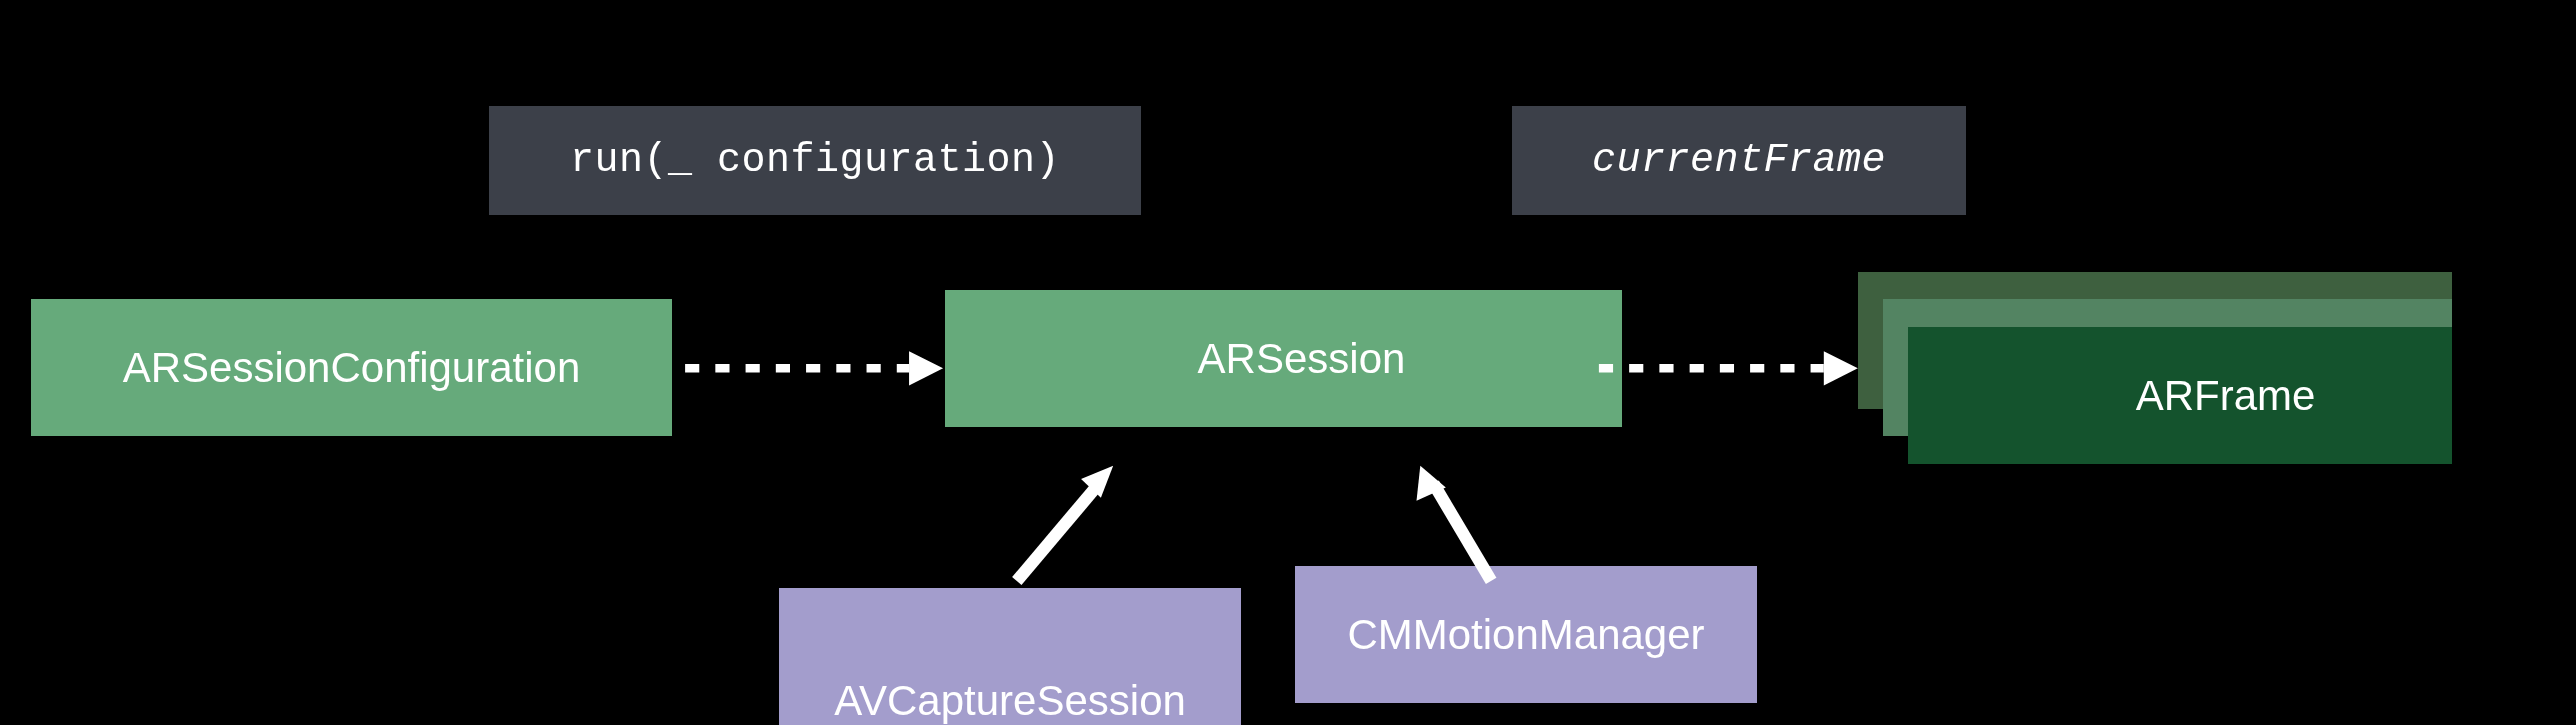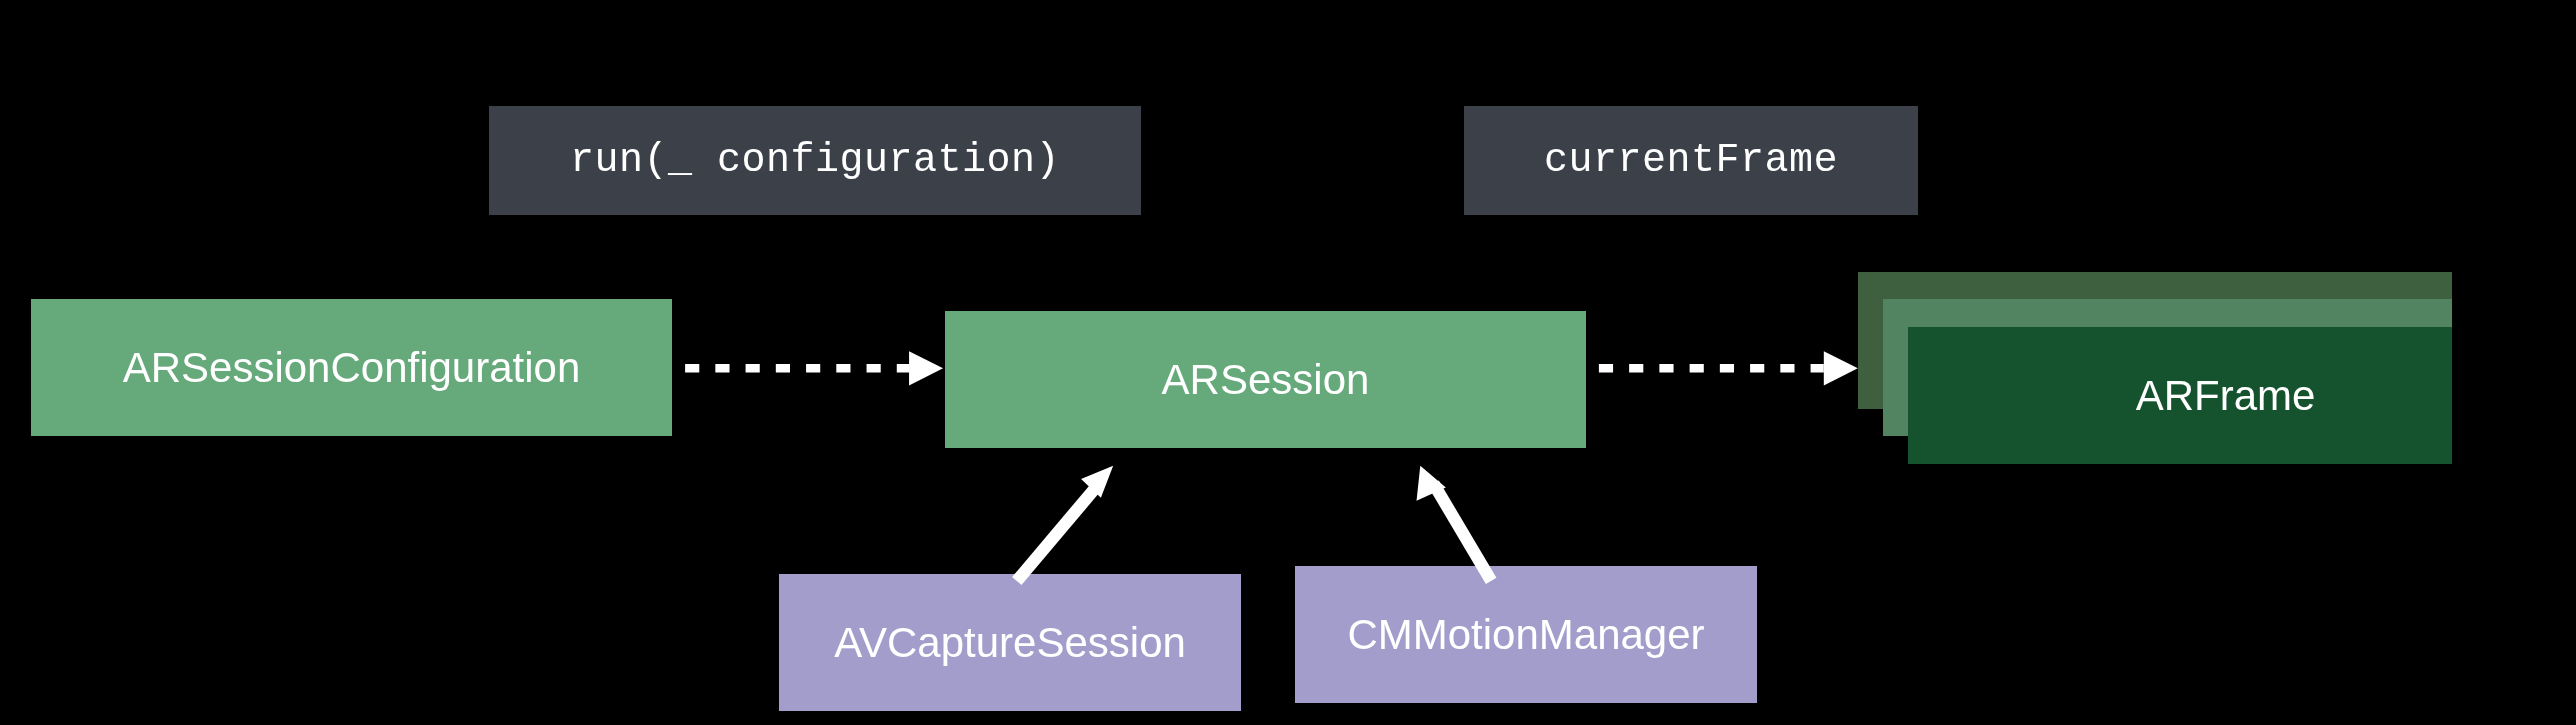--- a/index.html
+++ b/index.html
@@ -68,41 +68,41 @@
 </style>
 </head>
 <body>
 
 <div id="canvas">
 
   <div class="code-chip" style="left:489px; top:60px; width:652px; height:109px;">
     <span>run(_ configuration)</span>
   </div>
 
-  <div class="code-chip" style="left:1464px; top:60px; width:454px; height:109px;">
+  <div class="code-chip" style="left:1512px; top:60px; width:454px; height:109px;font-style:italic;">
     <span>currentFrame</span>
   </div>
 
   <div class="box box-green" style="left:31px; top:253px; width:641px; height:137px;text-align:center;">
     <span>ARSessionConfiguration</span>
   </div>
 
-  <div class="box box-green" style="left:945px; top:265px; width:641px; height:137px;">
+  <div class="box box-green" style="left:945px; top:244px; width:641px; height:137px;padding-left:36px;">
     <span>ARSession</span>
   </div>
 
   <div class="stack-card stack-back" style="left:1858px; top:226px; width:635px; height:137px;"></div>
 
   <div class="stack-card stack-middle" style="left:1883px; top:253px; width:635px; height:137px;"></div>
 
   <div class="box box-green stack-card stack-front" style="left:1908px; top:281px; width:635px; height:137px;">
     <span>ARFrame</span>
   </div>
 
-  <div class="box box-purple" style="left:779px; top:528px; width:462px; height:137px;">
+  <div class="box box-purple" style="left:779px; top:542px; width:462px; height:137px;align-items:flex-end;">
     <span>AVCaptureSession</span>
   </div>
 
   <div class="box box-purple" style="left:1295px; top:520px; width:462px; height:137px;">
     <span>CMMotionManager</span>
   </div>
 
   <svg id="arrows" viewBox="0 0 2726 768">
 
     <g>

